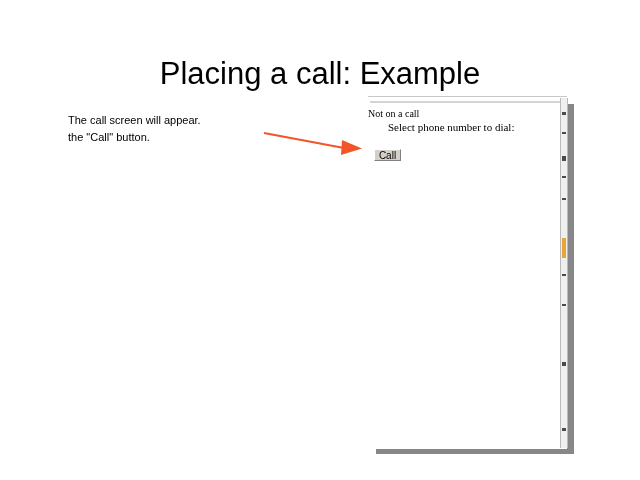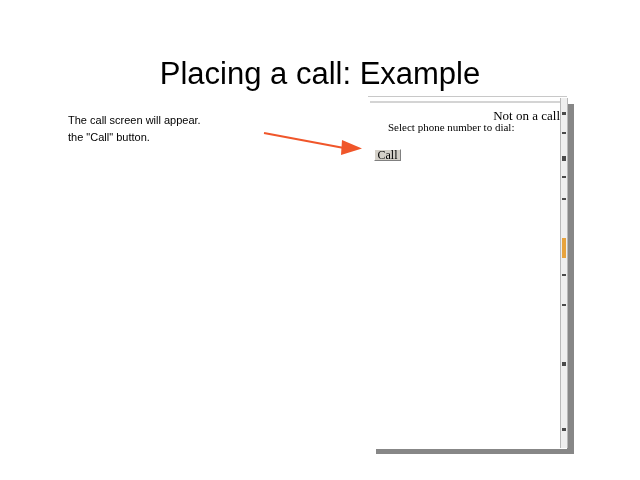--- a/index.html
+++ b/index.html
@@ -120,23 +120,23 @@
     height: 20px;
     background: #e8a33d;
   }
 
   
   #app-status {
     position: absolute;
     left: 0;
     top: 11px;
     width: 192px;
-    text-align: right;
+    text-align: left;
     font-family: "Liberation Serif", serif;
-    font-size: 13px;
+    font-size: 10px;
     color: #000000;
   }
   #app-field-label {
     position: absolute;
     left: 20px;
     top: 24px;
     font-family: "Liberation Serif", serif;
     font-size: 11px;
     color: #000000;
     white-space: nowrap;
@@ -184,22 +184,22 @@
     top: 52px;
     width: 27px;
     height: 12px;
     background: #d4d0c8;
     border-top: 1px solid #ffffff;
     border-left: 1px solid #ffffff;
     border-right: 1px solid #808080;
     border-bottom: 1px solid #808080;
     box-sizing: border-box;
     text-align: center;
-    font-family: Liberation Serif, serif;
-    font-size: 12px;
+    font-family: Liberation Sans, sans-serif;
+    font-size: 10px;
     line-height: 11px;
     color: #000000;
   }
 </style>
 </head>
 <body>
 
 <div id="slide-title">Placing a call: Example</div>
 
 <div id="body-text">

